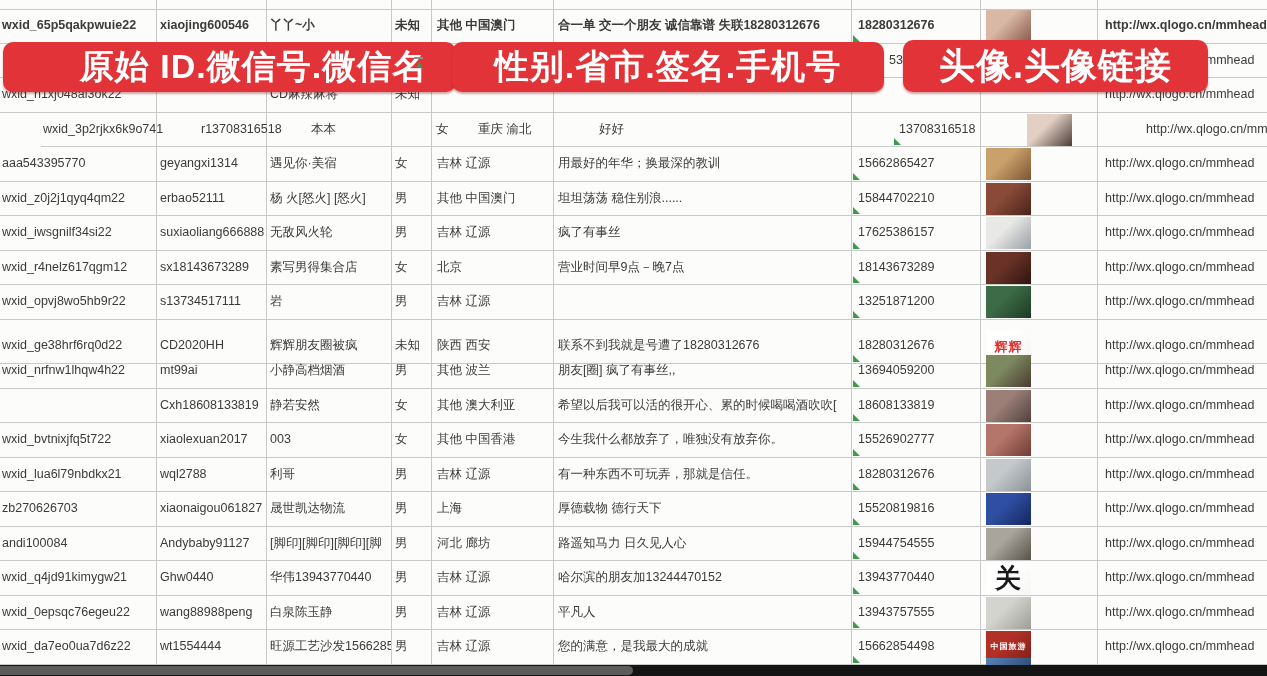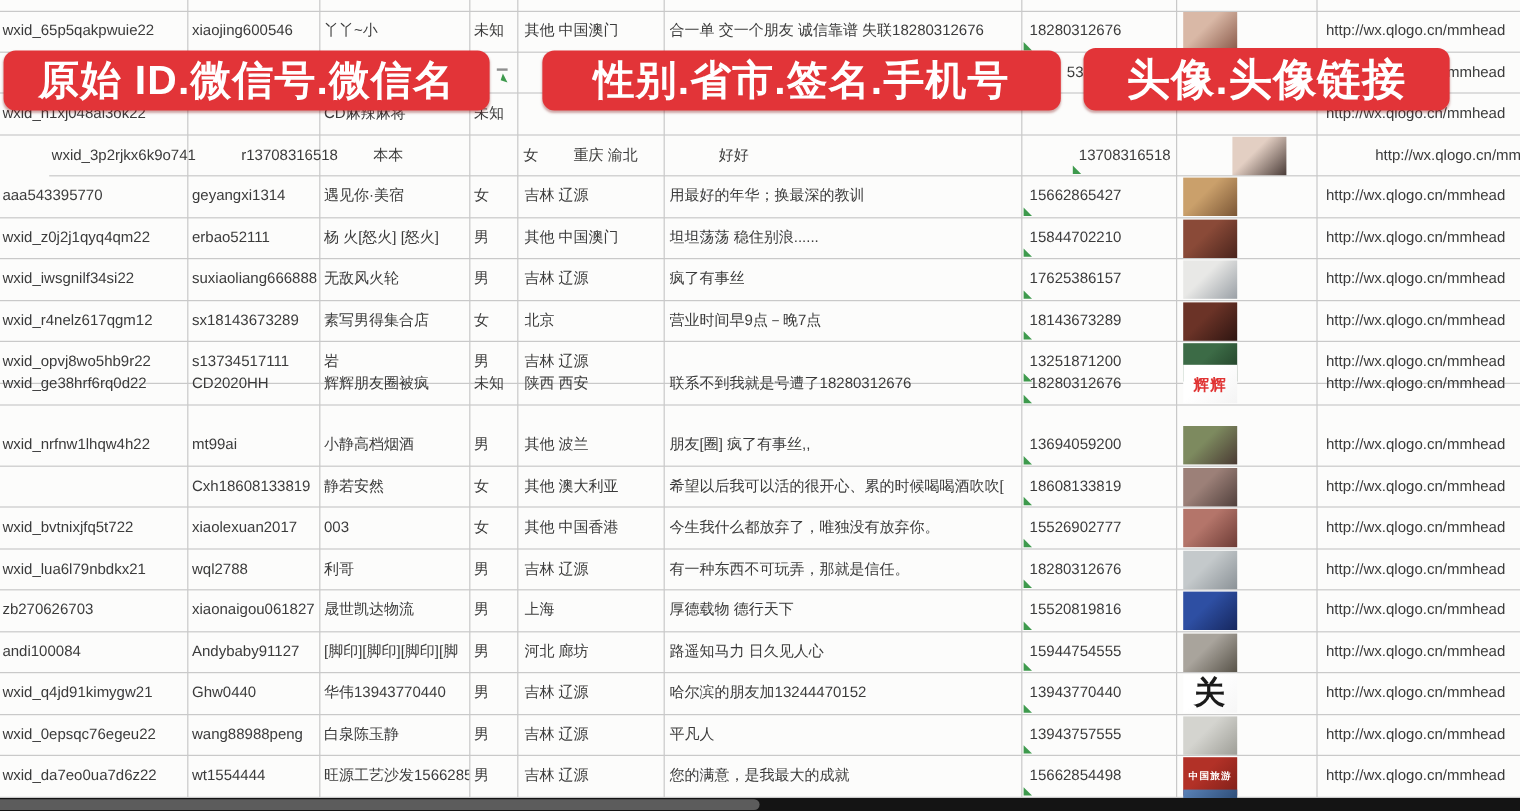--- a/index.html
+++ b/index.html
@@ -32,21 +32,21 @@
           display:flex;align-items:center;justify-content:center;}
   .avatar .avtxt{font-weight:bold;line-height:1;letter-spacing:1px;}
   .avatar .avtxt.serif{font-family:"DejaVu Serif","Liberation Serif",serif;}
   
   .banner{
     position:absolute;background:#e23438;border-radius:10px;color:#fff;
     font-weight:bold;font-size:34px;display:flex;align-items:center;justify-content:center;
     letter-spacing:1px;box-shadow:0 2px 2px rgba(120,10,10,.35);z-index:30;
     white-space:nowrap;
   }
-  .banner1{left:3px;top:42px;width:405px;height:50px;}
+  .banner1{left:3px;top:42px;width:405px;height:50px;padding-left:48px;}
   .banner2{left:452px;top:42px;width:432px;height:50px;}
   .banner3{left:903px;top:40px;width:305px;height:52px;font-size:36px;}
   
   .mark-dash{position:absolute;left:414px;top:57px;width:9px;height:2px;background:#8f8f8f;z-index:31;}
   .mark-arrow{position:absolute;left:418px;top:62px;width:0;height:0;z-index:31;
       border-left:6px solid #3e9a4d;border-top:6px solid transparent;transform:rotate(18deg);}
   
   .bottom-bar{position:absolute;left:0;top:665px;width:1267px;height:11px;background:#141414;z-index:20;}
   .scroll-thumb{position:absolute;left:0;top:666px;width:633px;height:9px;background:#5c5c5c;
       border-radius:0 5px 5px 0;z-index:21;}
@@ -61,21 +61,21 @@
   <div class="vline" style="left:156px"></div>
   <div class="vline" style="left:266px"></div>
   <div class="vline" style="left:391px"></div>
   <div class="vline" style="left:431px"></div>
   <div class="vline" style="left:553px"></div>
   <div class="vline" style="left:851px"></div>
   <div class="vline" style="left:980px"></div>
   <div class="vline" style="left:1097px"></div>
 
   <div>
-      <div class="row" style="top: 9px;">
+      <div class="row" style="top: 9px; font-weight: bold;">
       <div class="cell c1">wxid_65p5qakpwuie22</div>
       <div class="cell c2">xiaojing600546</div>
       <div class="cell c3">丫丫~小</div>
       <div class="cell c4">未知</div>
       <div class="cell c5">其他 中国澳门</div>
       <div class="cell c6">合一单 交一个朋友 诚信靠谱 失联18280312676</div>
       <div class="cell c7">18280312676</div>
       <div class="cell c8">
         <div class="avatar" style="background: linear-gradient(135deg, rgb(217, 184, 166) 0%, rgb(217, 184, 166) 40%, rgb(138, 90, 74) 100%);">
           <span class="avtxt"></span>
@@ -203,21 +203,21 @@
       <div class="cell c6"></div>
       <div class="cell c7">13251871200</div>
       <div class="cell c8">
         <div class="avatar" style="background: linear-gradient(135deg, rgb(60, 107, 70) 0%, rgb(60, 107, 70) 40%, rgb(29, 58, 36) 100%);">
           <span class="avtxt"></span>
         </div>
       </div>
       <div class="cell c9">http://wx.qlogo.cn/mmhead</div>
       <span class="tri" style="display: block;"></span>
     </div>
-      <div class="row" style="top: 303px;">
+      <div class="row" style="top: 329px;">
       <div class="cell c1">wxid_ge38hrf6rq0d22</div>
       <div class="cell c2">CD2020HH</div>
       <div class="cell c3">辉辉朋友圈被疯</div>
       <div class="cell c4">未知</div>
       <div class="cell c5">陕西 西安</div>
       <div class="cell c6">联系不到我就是号遭了18280312676</div>
       <div class="cell c7">18280312676</div>
       <div class="cell c8">
         <div class="avatar" style="background: linear-gradient(135deg, rgb(255, 255, 255) 0%, rgb(255, 255, 255) 40%, rgb(244, 244, 244) 100%);">
           <span class="avtxt" style="color: rgb(224, 52, 52); font-size: 13px;">辉辉</span>

